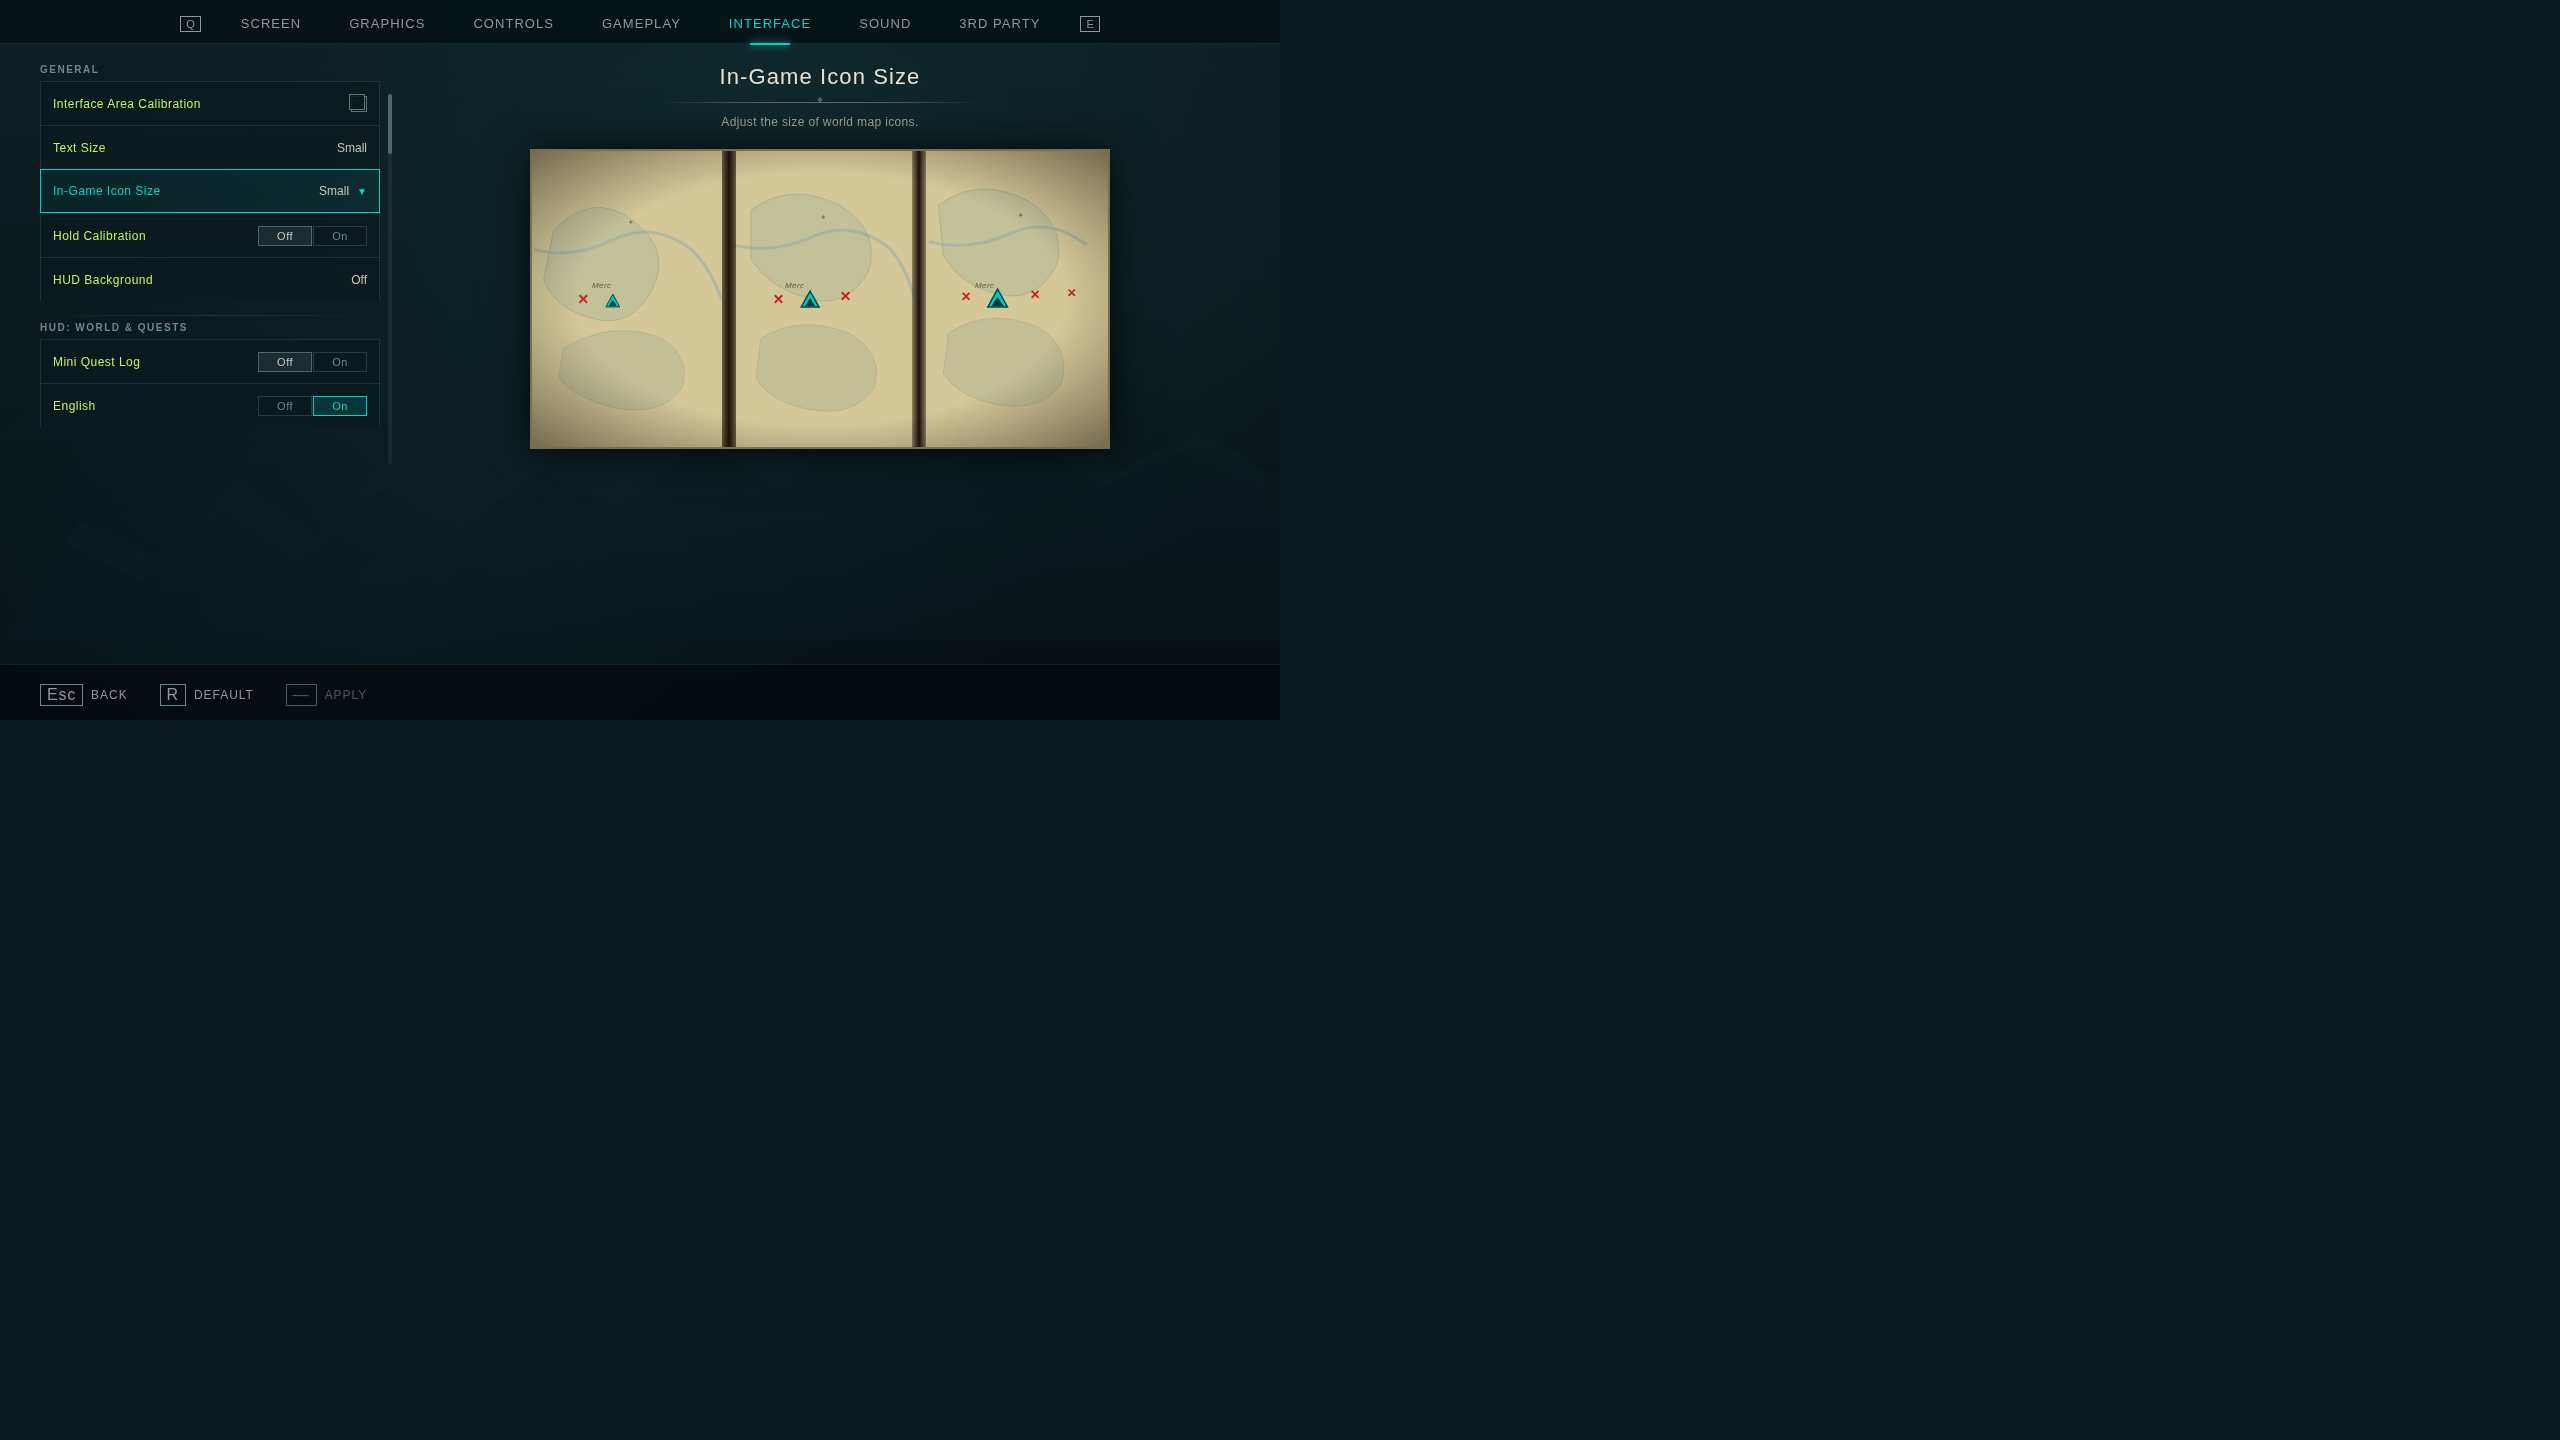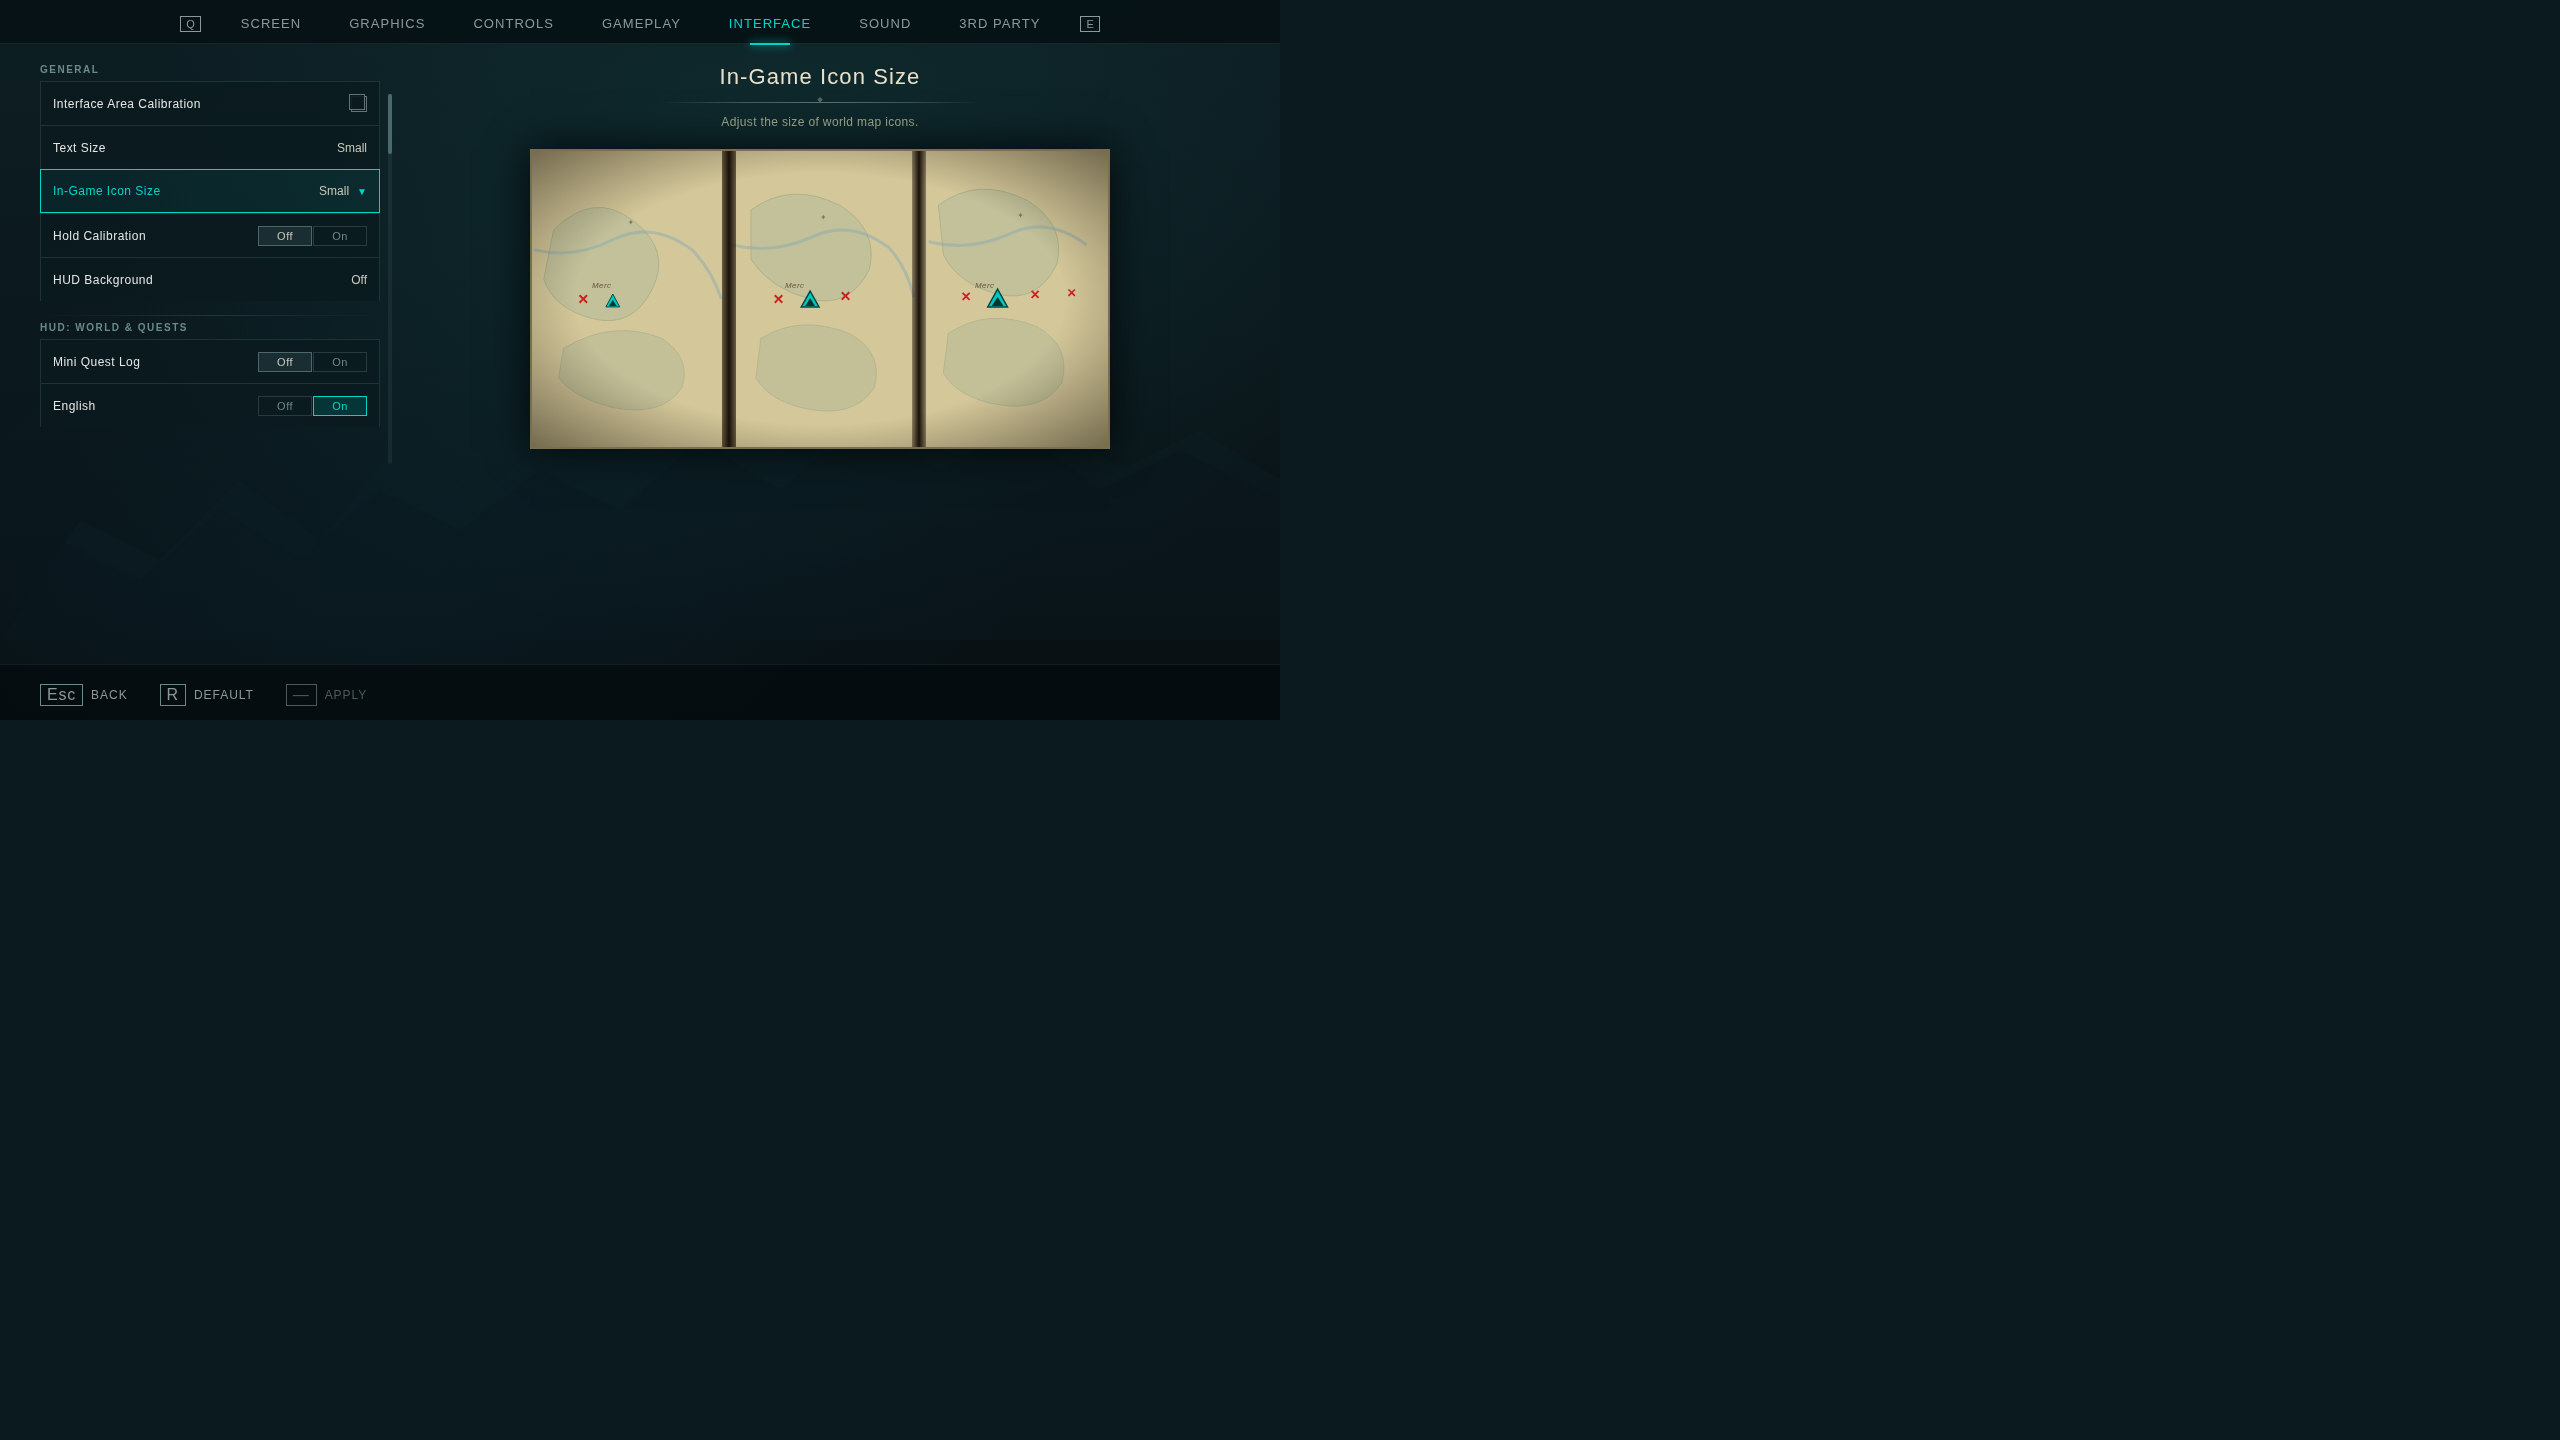--- a/index.html
+++ b/index.html
@@ -155,21 +155,21 @@
       color: #00d4c8;
     }
 
     .setting-row.active .setting-label {
       color: #00d4c8;
     }
 
     .setting-label {
       font-size: 12px;
       letter-spacing: 0.04em;
-      color: #e5e5e5;
+      color: #bef264;
     }
 
     .setting-value {
       font-size: 12px;
       color: #c8c8b8;
       display: flex;
       align-items: center;
       gap: 8px;
     }
 

